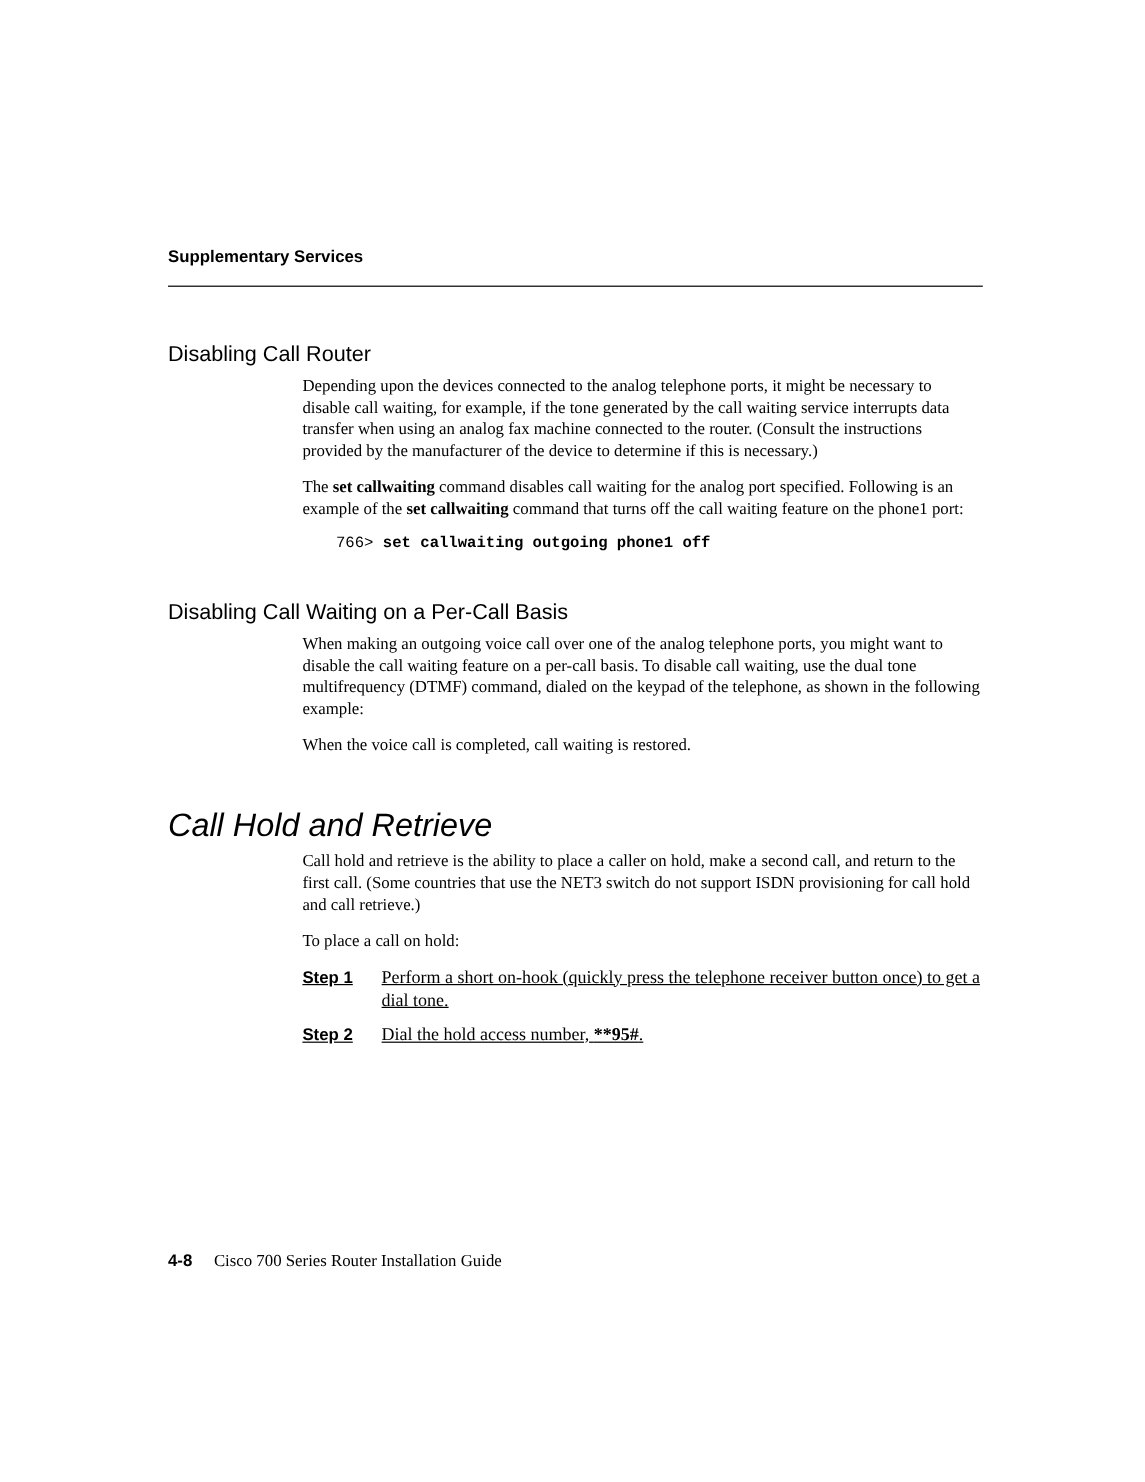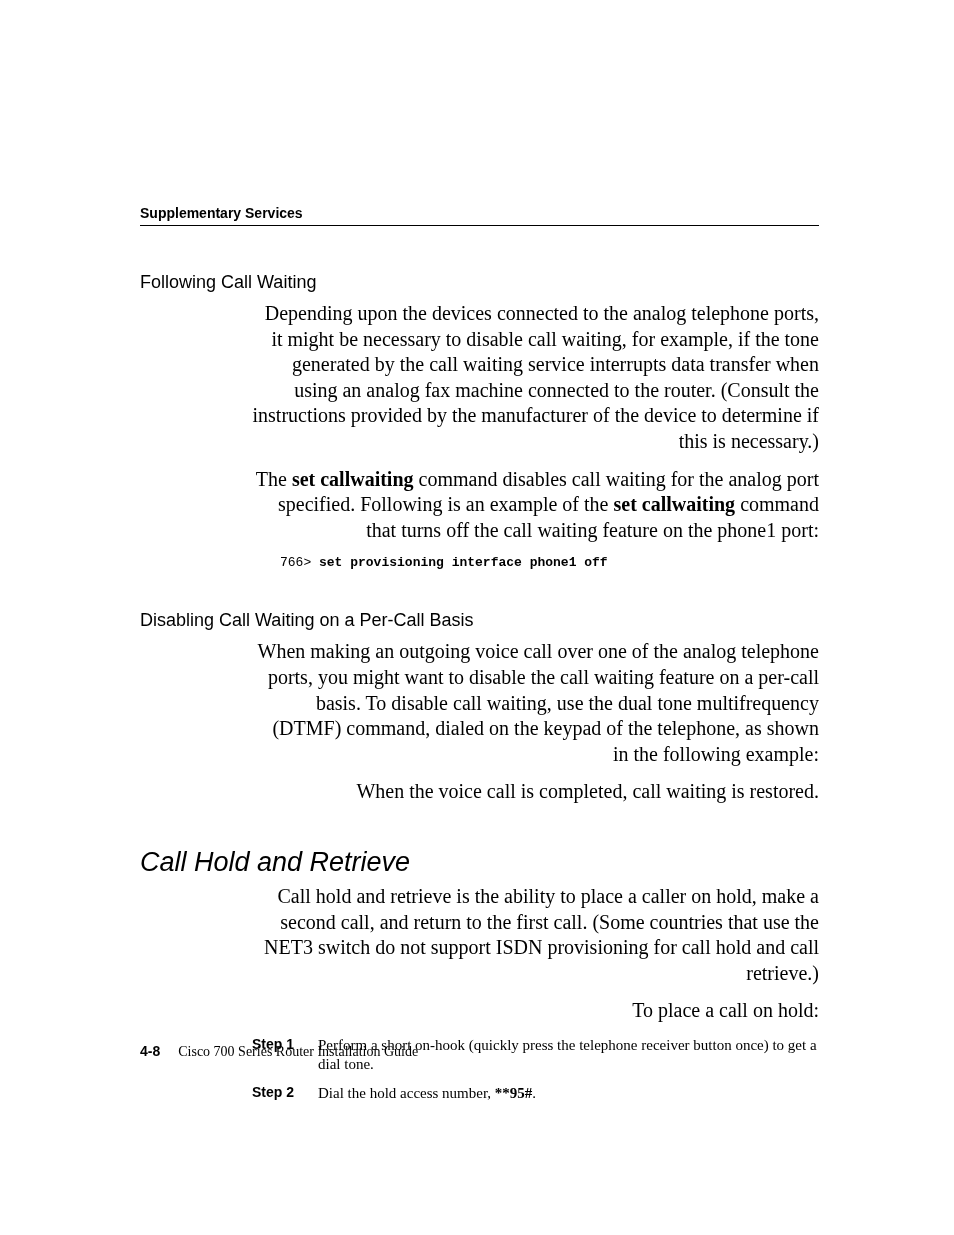--- a/index.html
+++ b/index.html
@@ -13,63 +13,64 @@
     width: 954px;
     height: 1235px;
     position: relative;
     box-sizing: border-box;
     padding: 205px 135px 0 140px;
   }
   .running-head {
     font-family: Arial, Helvetica, sans-serif;
     font-weight: bold;
     font-size: 14px;
-    padding-bottom: 4px;
+    padding-bottom: 17px;
     border-bottom: 1.5px solid #000;
     margin-bottom: 46px;
   }
   .h2 {
     font-family: Arial, Helvetica, sans-serif;
     font-weight: normal;
     font-size: 18px;
     margin: 0 0 8px 0;
   }
   .h1 {
     font-family: Arial, Helvetica, sans-serif;
     font-weight: normal;
     font-size: 27px;
     margin: 42px 0 6px 0;
     font-style: italic;
   }
   .bodyblock {
     margin-left: 112px;
   }
   p.body {
-    font-size: 20px;
+    font-size: 14px;
     line-height: 1.28;
     margin: 0 0 12px 0;
-    text-align: right;
+    text-align: left;
   }
   .code {
     font-family: "Courier New", Courier, monospace;
     font-size: 13px;
     margin: 2px 0 12px 28px;
   }
   .code .prompt {
     font-weight: normal;
   }
   .code b {
     font-weight: bold;
   }
   .steps {
     margin-left: 112px;
   }
   .step-row {
     display: flex;
     margin-bottom: 10px;
+    text-decoration: underline;
   }
   .step-label {
     font-family: Arial, Helvetica, sans-serif;
     font-weight: bold;
     font-size: 14px;
     flex: 0 0 66px;
   }
   .step-text {
     font-size: 15px;
     line-height: 1.28;
@@ -98,28 +99,28 @@
     height: 28px;
   }
 </style>
 </head>
 <body>
 
 <div class="page">
 
   <div class="running-head">Supplementary Services</div>
 
-  <div class="h2">Following Call Waiting</div>
+  <div class="h2">Disabling Call Router</div>
   <div class="bodyblock">
     <p class="body">Depending upon the devices connected to the analog telephone ports, it might be necessary to disable call waiting, for example, if the tone generated by the call waiting service interrupts data transfer when using an analog fax machine connected to the router. (Consult the instructions provided by the manufacturer of the device to determine if this is necessary.)</p>
     <p class="body">
       <span>The </span><b>set callwaiting</b><span> command disables call waiting for the analog port specified. Following is an example of the </span><b>set callwaiting</b><span> command that turns off the call waiting feature on the phone1 port:</span>
     </p>
     <div class="code">
-      <span class="prompt">766&gt; </span><b>set provisioning interface phone1 off</b>
+      <span class="prompt">766&gt; </span><b>set callwaiting outgoing phone1 off</b>
     </div>
   </div>
 
   <div class="section-gap"></div>
 
   <div class="h2">Disabling Call Waiting on a Per-Call Basis</div>
   <div class="bodyblock">
     <p class="body">When making an outgoing voice call over one of the analog telephone ports, you might want to disable the call waiting feature on a per-call basis. To disable call waiting, use the dual tone multifrequency (DTMF) command, dialed on the keypad of the telephone, as shown in the following example:</p>
     <p class="body">When the voice call is completed, call waiting is restored.</p>
   </div>

